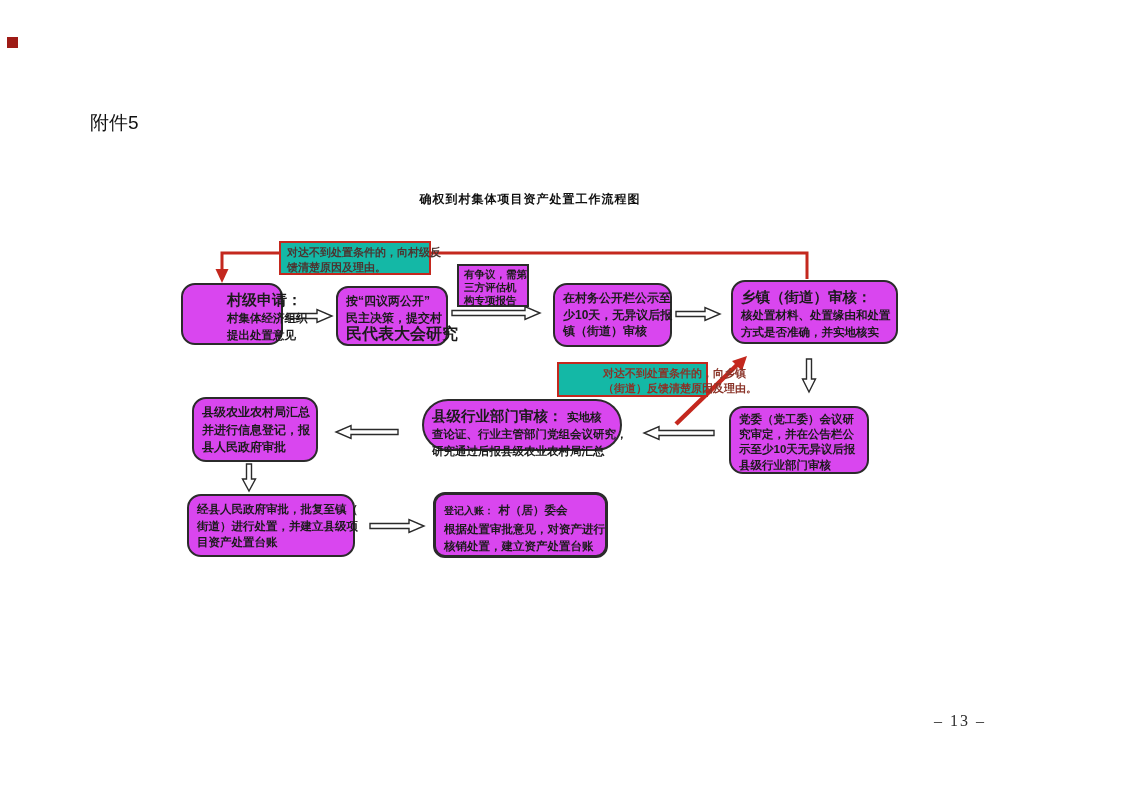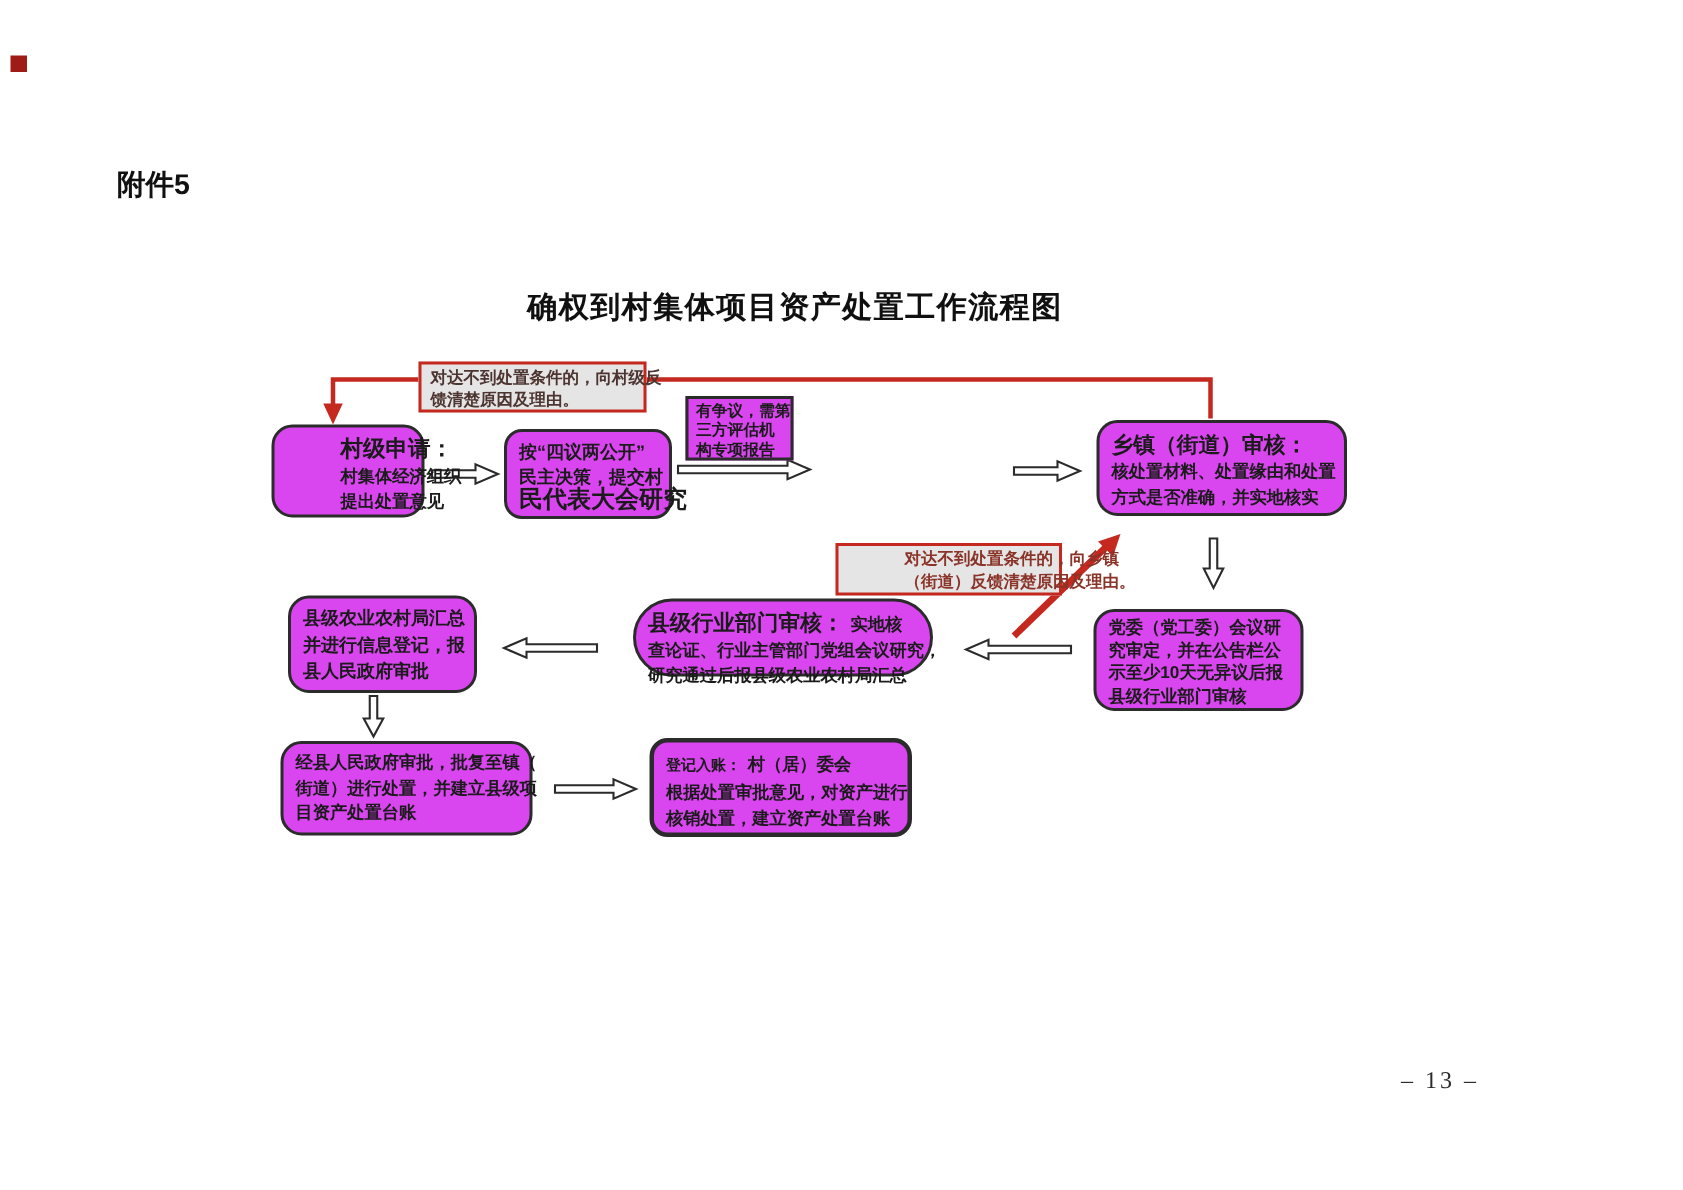--- a/index.html
+++ b/index.html
@@ -1,31 +1,31 @@
 <!DOCTYPE html>
 <html><head>
 <meta charset="utf-8">
 <style>
   html,body{margin:0;padding:0;background:#ffffff;}
   .page{position:relative;width:1122px;height:793px;background:#ffffff;overflow:hidden;
         font-family:"Liberation Sans",sans-serif;color:#1a1a1a;}
   .corner-mark{position:absolute;left:7px;top:37px;width:11px;height:11px;background:#9e1b16;}
-  .attach{position:absolute;left:78px;top:110px;font-size:19px;font-weight:700;color:#111;}
+  .attach{position:absolute;left:90px;top:110px;font-size:19px;font-weight:400;color:#111;}
   .title{position:absolute;left:340px;top:191px;width:380px;text-align:center;
-         font-size:20px;font-weight:800;letter-spacing:1px;color:#101010;}
+         font-size:12px;font-weight:800;letter-spacing:1px;color:#101010;}
   .pageno{position:absolute;left:905px;top:712px;width:110px;text-align:center;
           font-family:"Liberation Serif",serif;font-size:16px;letter-spacing:2px;color:#2c2c2c;}
   svg.overlay{position:absolute;left:0;top:0;width:1122px;height:793px;}
   .box{position:absolute;box-sizing:border-box;background:#d946ef;border:2px solid #2b2b2b;
        border-radius:14px;padding:5px 8px;font-weight:700;color:#1b1b1b;}
   .box .h1{font-size:14.5px;line-height:20px;white-space:nowrap;}
   .box .bl{font-size:11.5px;line-height:16.5px;white-space:nowrap;}
   .box .inline-tail{font-size:11.5px;}
   .sharp{border-radius:0;border-width:2.5px;}
-  .redbox{position:absolute;box-sizing:border-box;background:#e5e5e5;border:2px solid #c4281e;
+  .redbox{position:absolute;box-sizing:border-box;background:#14b8a6;border:2px solid #c4281e;
           padding:2px 6px;font-weight:700;}
   .redbox .rl{font-size:11px;line-height:14.5px;white-space:nowrap;}
   .t-center{text-align:center;padding-left:44px;}
 </style>
 </head>
 <body>
 
 <div class="page">
 
   <div class="corner-mark"></div>
@@ -70,20 +70,25 @@
     <div class="bl" style="font-size:12px;">民主决策，提交村</div>
     <div class="bl" style="font-size:16px;">民代表大会研究</div>
   </div>
 
   <div class="box sharp" style="left:457px;top:264px;width:72px;height:43px;padding:2px 5px;">
     <div class="bl" style="font-size:10.5px;line-height:13px;">有争议，需第</div>
     <div class="bl" style="font-size:10.5px;line-height:13px;">三方评估机</div>
     <div class="bl" style="font-size:10.5px;line-height:13px;">构专项报告</div>
   </div>
 
+  <div class="box" style="left:553px;top:283px;width:119px;height:64px;">
+    <div class="bl" style="font-size:12px;">在村务公开栏公示至</div>
+    <div class="bl" style="font-size:12px;">少10天，无异议后报</div>
+    <div class="bl" style="font-size:12px;">镇（街道）审核</div>
+  </div>
 
   <div class="box" style="left:731px;top:280px;width:167px;height:64px;">
     <div class="h1">乡镇（街道）审核：</div>
     <div class="bl">核处置材料、处置缘由和处置</div>
     <div class="bl">方式是否准确，并实地核实</div>
   </div>
 
   <div class="redbox t-center" style="left:557px;top:362px;width:151px;height:35px;">
     <div class="rl" style="color:#8a3328;">对达不到处置条件的，向乡镇</div>
     <div class="rl" style="color:#8a3328;">（街道）反馈清楚原因及理由。</div>

